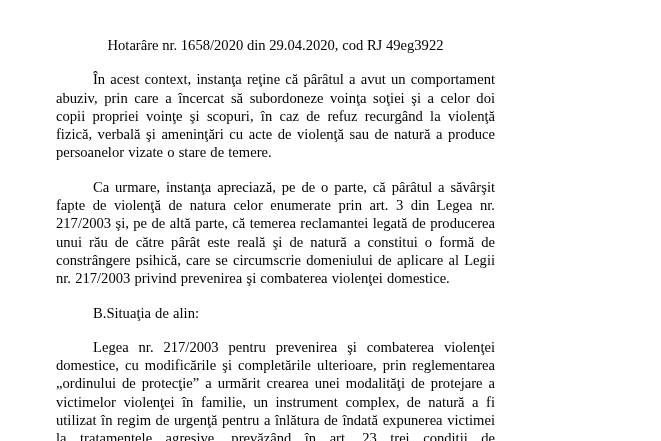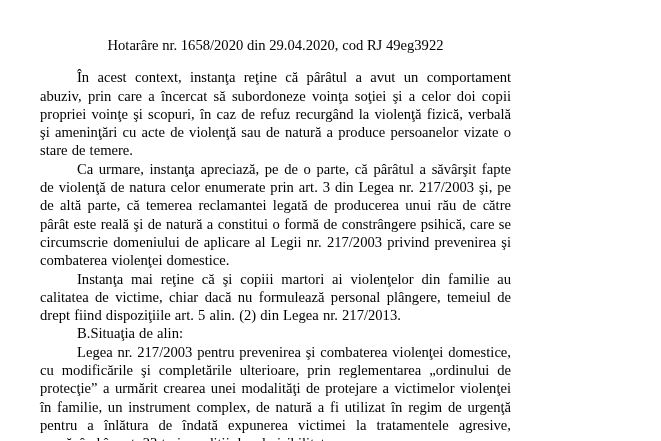--- a/index.html
+++ b/index.html
@@ -21,40 +21,39 @@
       overflow: hidden;
     }
     .doc-header {
       text-align: center;
       margin: 0 0 14px 0;
     }
     .doc-title, .doc-subtitle {
       white-space: nowrap;
     }
     .doc-body p.para {
-      margin: 0;
+      margin: 16px;
       text-align: justify;
       text-indent: 37px;
       word-spacing: 0.5px;
     }
   </style>
 </head>
 <body>
 
 <div class="page">
   <header class="doc-header">
     <div class="doc-title">Hotarâre nr. 1658/2020 din 29.04.2020, cod RJ 49eg3922</div>
   </header>
 
   <main class="doc-body">
     <p class="para">În acest context, instanţa reţine că pârâtul a avut un comportament abuziv, prin care a încercat să subordoneze voinţa soţiei şi a celor doi copii propriei voinţe şi scopuri, în caz de refuz recurgând la violenţă fizică, verbală şi ameninţări cu acte de violenţă sau de natură a produce persoanelor vizate o stare de temere.</p>
 
     <p class="para">Ca urmare, instanţa apreciază, pe de o parte, că pârâtul a săvârşit fapte de violenţă de natura celor enumerate prin art. 3 din Legea nr. 217/2003 şi, pe de altă parte, că temerea reclamantei legată de producerea unui rău de către pârât este reală şi de natură a constitui o formă de constrângere psihică, care se circumscrie domeniului de aplicare al Legii nr. 217/2003 privind prevenirea şi combaterea violenţei domestice.</p>
 
-    <p class="para">Instanţa mai reţine că şi copiii martori ai violenţelor din familie au calitatea de victime, chiar dacă nu formulează personal plângere, temeiul de drept fiind dispoziţiile art. 5 alin. (2) din Legea nr. 217/2013.</p>
 
     <p class="para">B.Situaţia de alin:</p>
 
     <p class="para">Legea nr. 217/2003 pentru prevenirea şi combaterea violenţei domestice, cu modificările şi completările ulterioare, prin reglementarea „ordinului de protecţie” a urmărit crearea unei modalităţi de protejare a victimelor violenţei în familie, un instrument complex, de natură a fi utilizat în regim de urgenţă pentru a înlătura de îndată expunerea victimei la tratamentele agresive, prevăzând în art. 23 trei condiţii de admisibilitate:</p>
 
     <p class="para"><span>□</span><span>Constatarea comiterii unui act de violenţă;</span></p>
   </main>
 </div>
 
 </body></html>

